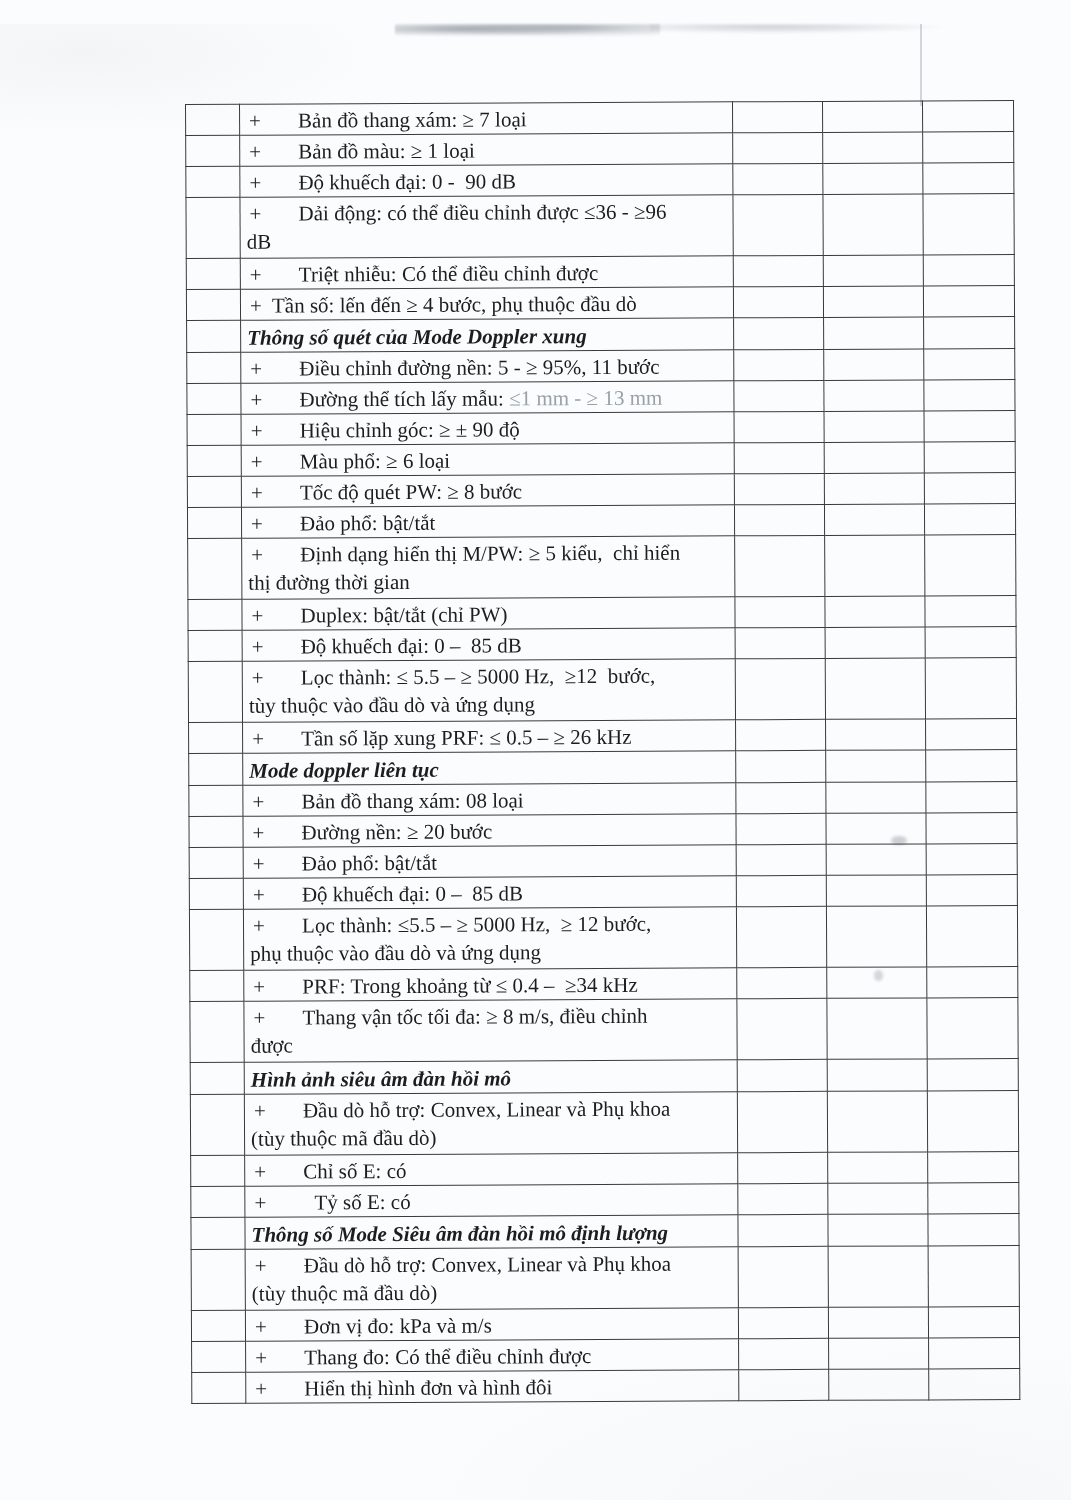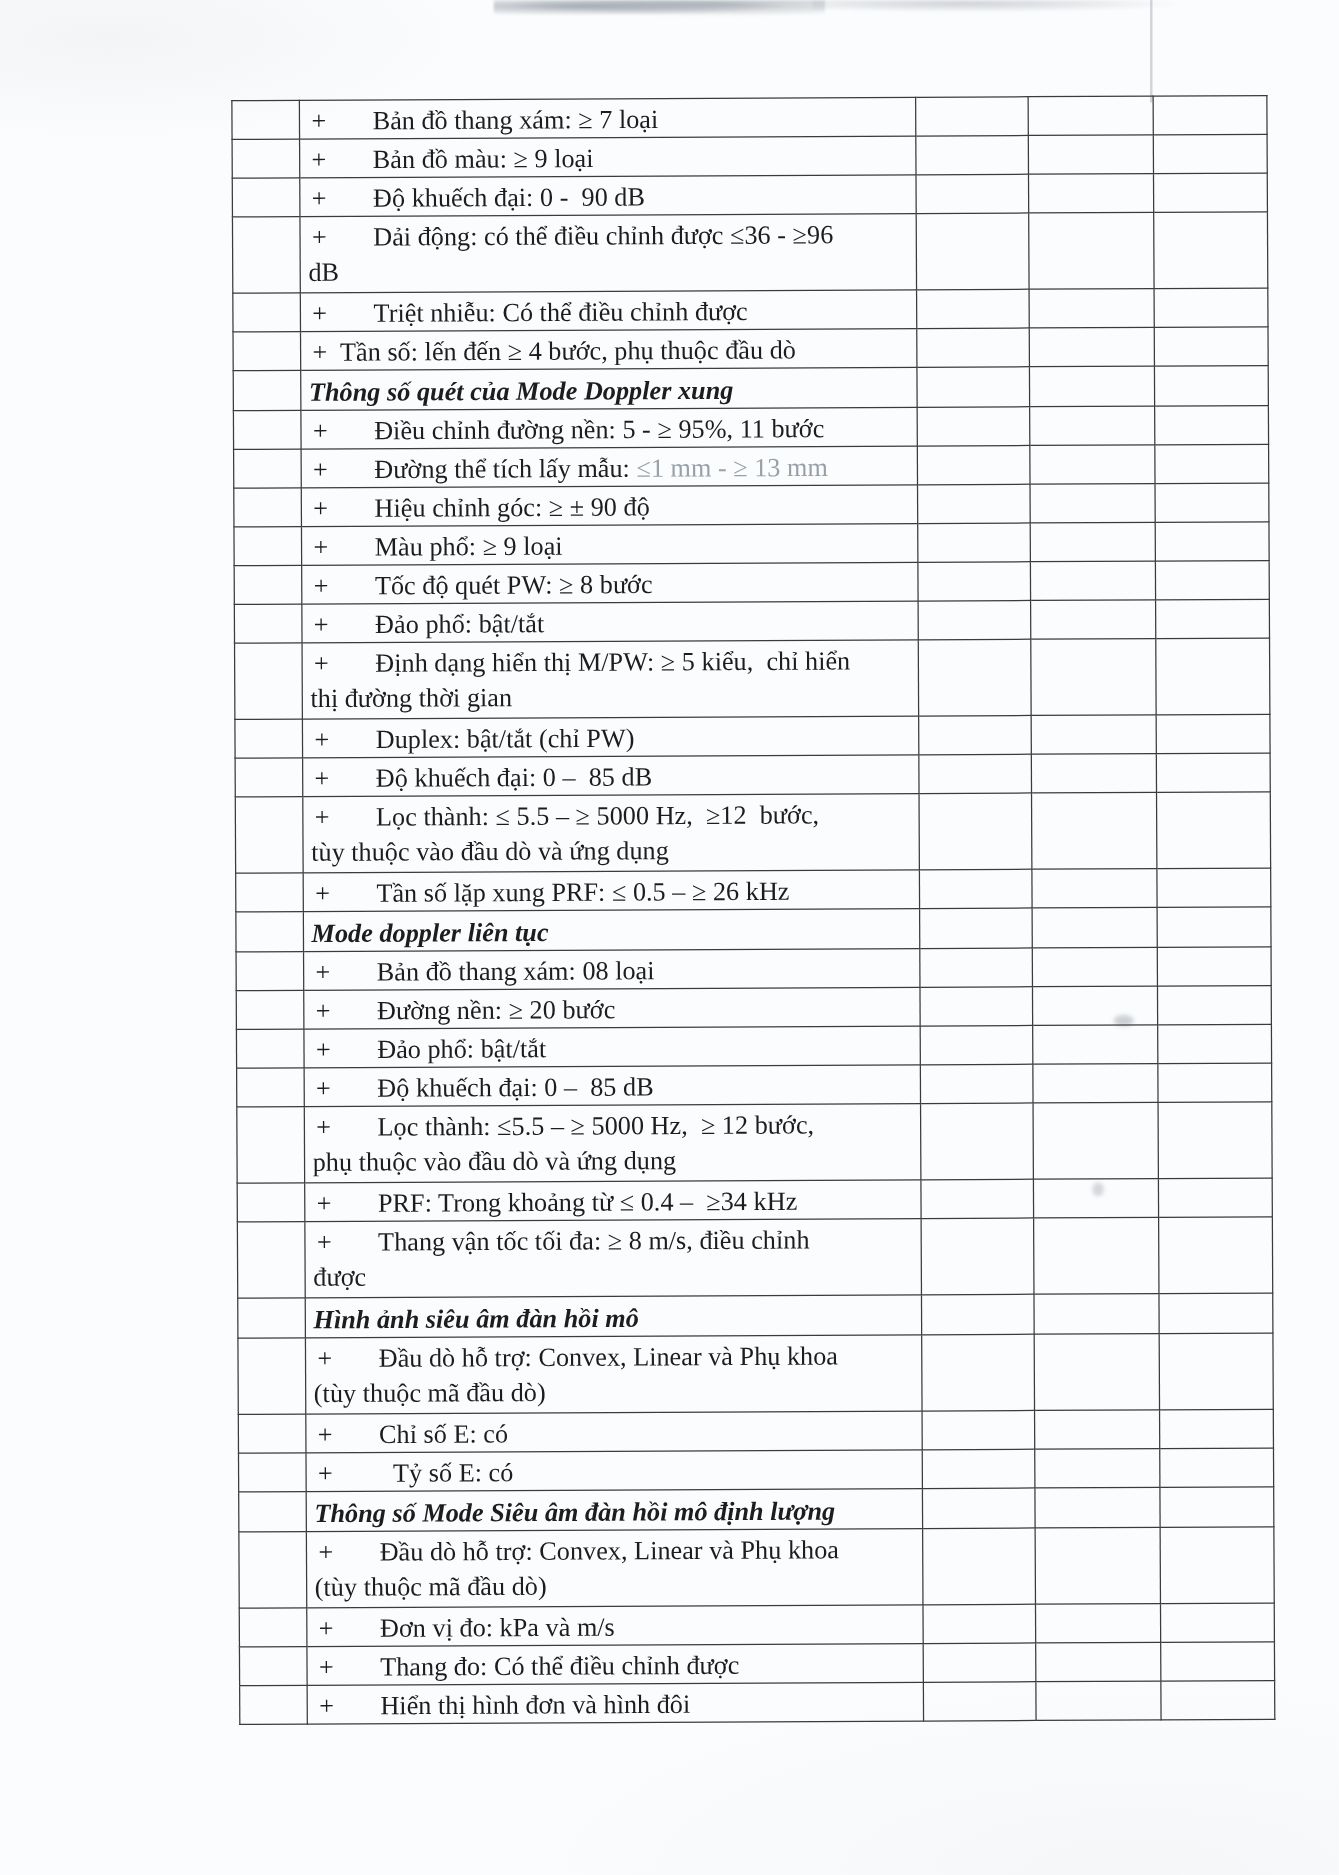--- a/index.html
+++ b/index.html
@@ -8,20 +8,21 @@
     position: relative; overflow: hidden;
     background: var(--paper, #fbfcfd);
     font-family: "Liberation Serif", "DejaVu Serif", serif;
   }
   .page {
     position: absolute; inset: 0;
     background:
       radial-gradient(ellipse 420px 120px at 8% 2%, rgba(168,176,186,0.10), rgba(168,176,186,0) 70%),
       radial-gradient(ellipse 700px 220px at 85% 100%, rgba(168,176,186,0.07), rgba(168,176,186,0) 75%),
       var(--paper, #fbfcfd);
+    margin-top: 24px;
   }
   
   .smudge { position: absolute; pointer-events: none; }
   .s1 {
     left: 395px; top: 0; width: 265px; height: 14px;
     background:
       radial-gradient(ellipse at 25% 35%, rgba(110,120,132,0.55), rgba(110,120,132,0) 60%),
       radial-gradient(ellipse at 68% 25%, rgba(110,120,132,0.45), rgba(110,120,132,0) 65%);
     filter: blur(1px);
   }
@@ -105,21 +106,21 @@
     <td class="c1">
               <div class="line1"><span class="plus">+</span><span>Bản đồ thang xám: ≥ 7 loại</span></div>
             </td>
     <td class="c2"></td>
     <td class="c3"></td>
     <td class="c4"></td>
   </tr>
           <tr class="single">
     <td class="c0"></td>
     <td class="c1">
-              <div class="line1"><span class="plus">+</span><span>Bản đồ màu: ≥ 9 loại</span></div>
+              <div class="line1"><span class="plus">+</span><span>Bản đồ màu: ≥ 1 loại</span></div>
             </td>
     <td class="c2"></td>
     <td class="c3"></td>
     <td class="c4"></td>
   </tr>
           <tr class="single">
     <td class="c0"></td>
     <td class="c1">
               <div class="line1"><span class="plus">+</span><span>Độ khuếch đại: 0 -  90 dB</span></div>
             </td>
@@ -187,21 +188,21 @@
     <td class="c1">
               <div class="line1"><span class="plus">+</span><span>Hiệu chỉnh góc: ≥ ± 90 độ</span></div>
             </td>
     <td class="c2"></td>
     <td class="c3"></td>
     <td class="c4"></td>
   </tr>
           <tr class="single">
     <td class="c0"></td>
     <td class="c1">
-              <div class="line1"><span class="plus">+</span><span>Màu phổ: ≥ 9 loại</span></div>
+              <div class="line1"><span class="plus">+</span><span>Màu phổ: ≥ 6 loại</span></div>
             </td>
     <td class="c2"></td>
     <td class="c3"></td>
     <td class="c4"></td>
   </tr>
           <tr class="single">
     <td class="c0"></td>
     <td class="c1">
               <div class="line1"><span class="plus">+</span><span>Tốc độ quét PW: ≥ 8 bước</span></div>
             </td>

